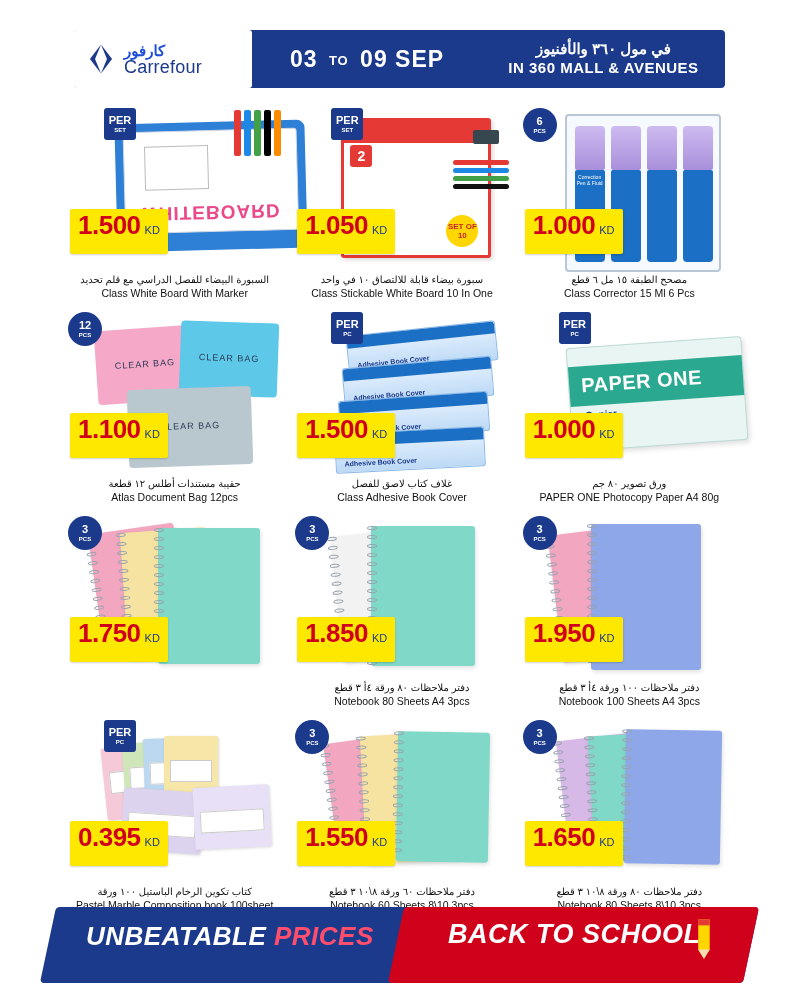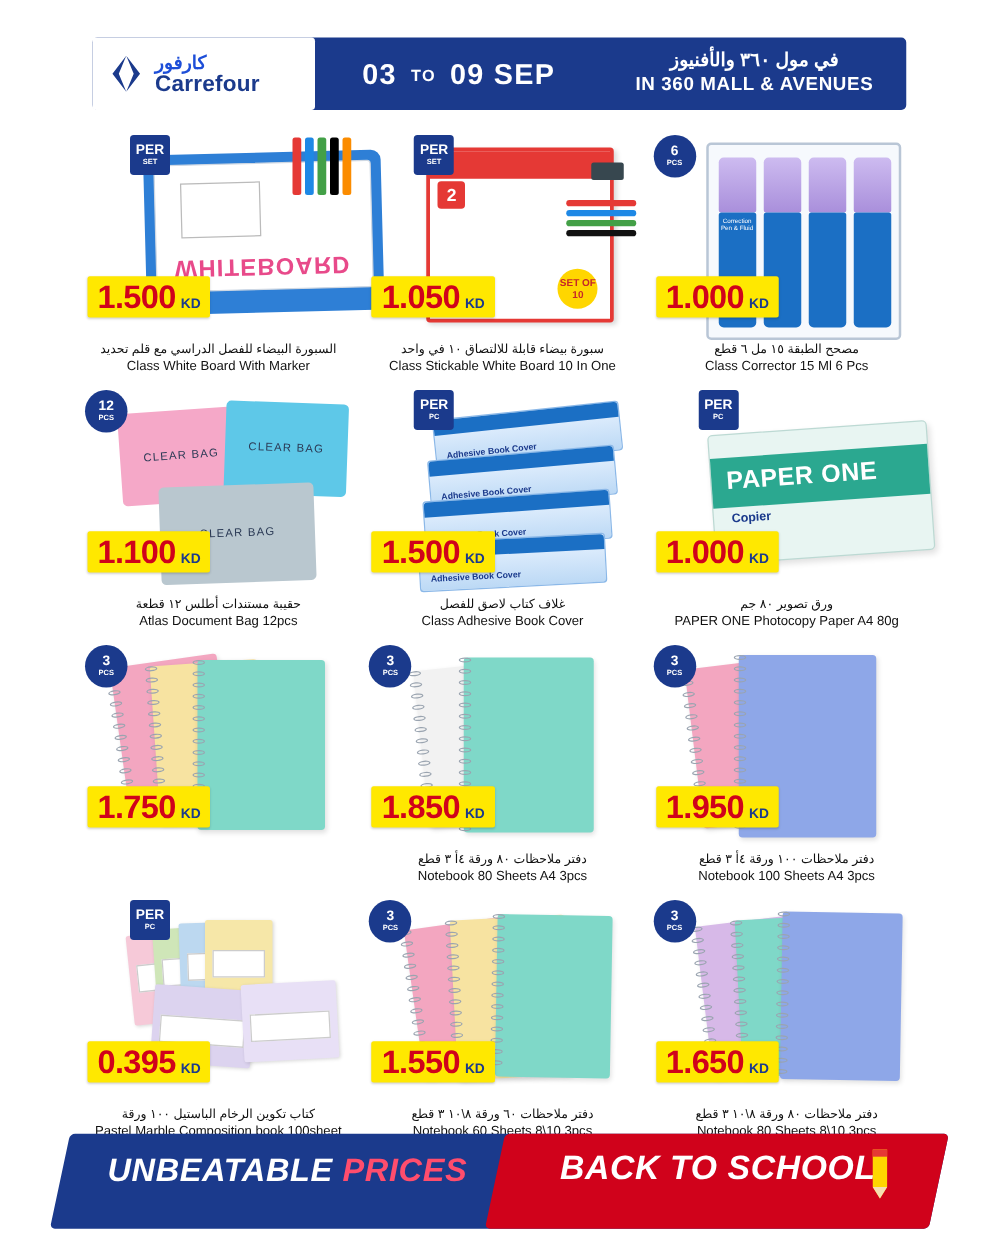--- a/index.html
+++ b/index.html
@@ -23,21 +23,21 @@
     width: 178px; height: 100%;
     background: #ffffff;
     border-radius: 3px;
     display: flex; align-items: center;
     padding-left: 10px;
     gap: 6px;
   }
   .logo-mark { width: 34px; height: 34px; flex: 0 0 34px; }
   .logo-txt { display: flex; flex-direction: column; line-height: 1; }
   .logo-ar { font-size: 15px; font-weight: bold; color: #1d4ed8; letter-spacing: 2px; }
-  .logo-en { font-size: 18px; font-weight: bold; color: #1b3a8c; letter-spacing: .2px; }
+  .logo-en { font-size: 18px; font-weight: normal; color: #1b3a8c; letter-spacing: .2px; }
 
   .dates {
     flex: 0 0 230px;
     text-align: center;
     color: #ffffff;
     font-size: 23px; font-weight: bold;
     letter-spacing: 1px;
   }
   .dates .to { font-size: 13px; font-weight: bold; vertical-align: middle; margin: 16px 4px; }
 
@@ -75,31 +75,31 @@
   .badge .b2 { font-size: 6px; font-weight: bold; margin-top: 1px; }
   .badge.sq {
     border-radius: 3px; width: 32px; height: 32px; margin-left: 36px;
   }
   .badge-tl { top: 8px; left: 6px; }
 
   
   .price {
     position: absolute; z-index: 7;
     background: #ffe800;
-    padding: 3px 8px 4px 8px;
+    padding: 3px 8px 16px 8px;
     display: flex; align-items: baseline;
     border-radius: 2px;
     box-shadow: 0 1px 2px rgba(0,0,0,.18);
   }
   .price .val {
     font-size: 26px; font-weight: bold; color: #d0021b;
     letter-spacing: -.5px; line-height: 1;
   }
   .price .cur {
-    font-size: 11px; font-weight: bold; color: #1b3a8c;
+    font-size: 11px; font-weight: normal; color: #1b3a8c;
     margin-left: 4px; line-height: 1;
   }
   .price-pos { left: 8px; bottom: 2px; }
 
   .caption {
     position: absolute; left: 4px; right: 4px; bottom: 0;
     text-align: center; line-height: 1.25;
   }
   .cap-ar { font-size: 10px; color: #111; direction: rtl; text-align: center; }
   .cap-en { font-size: 10.5px; color: #111; font-weight: normal; }

